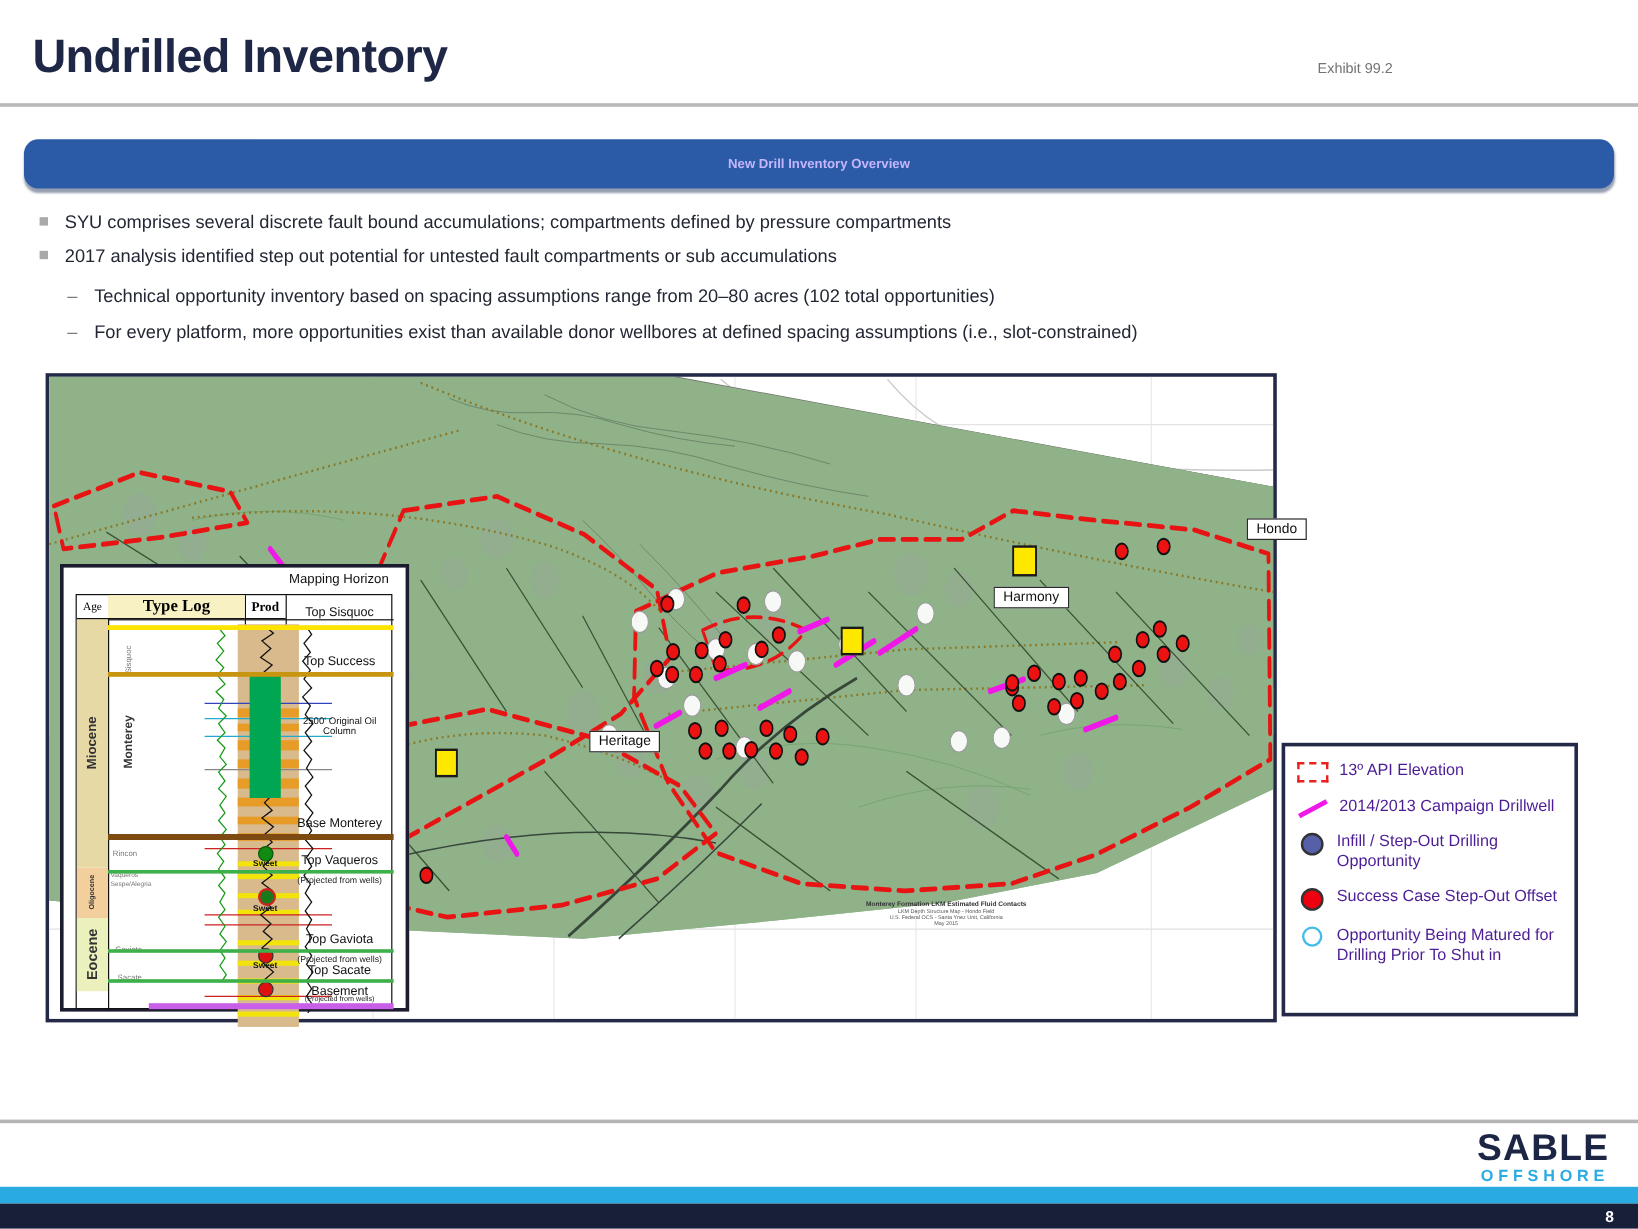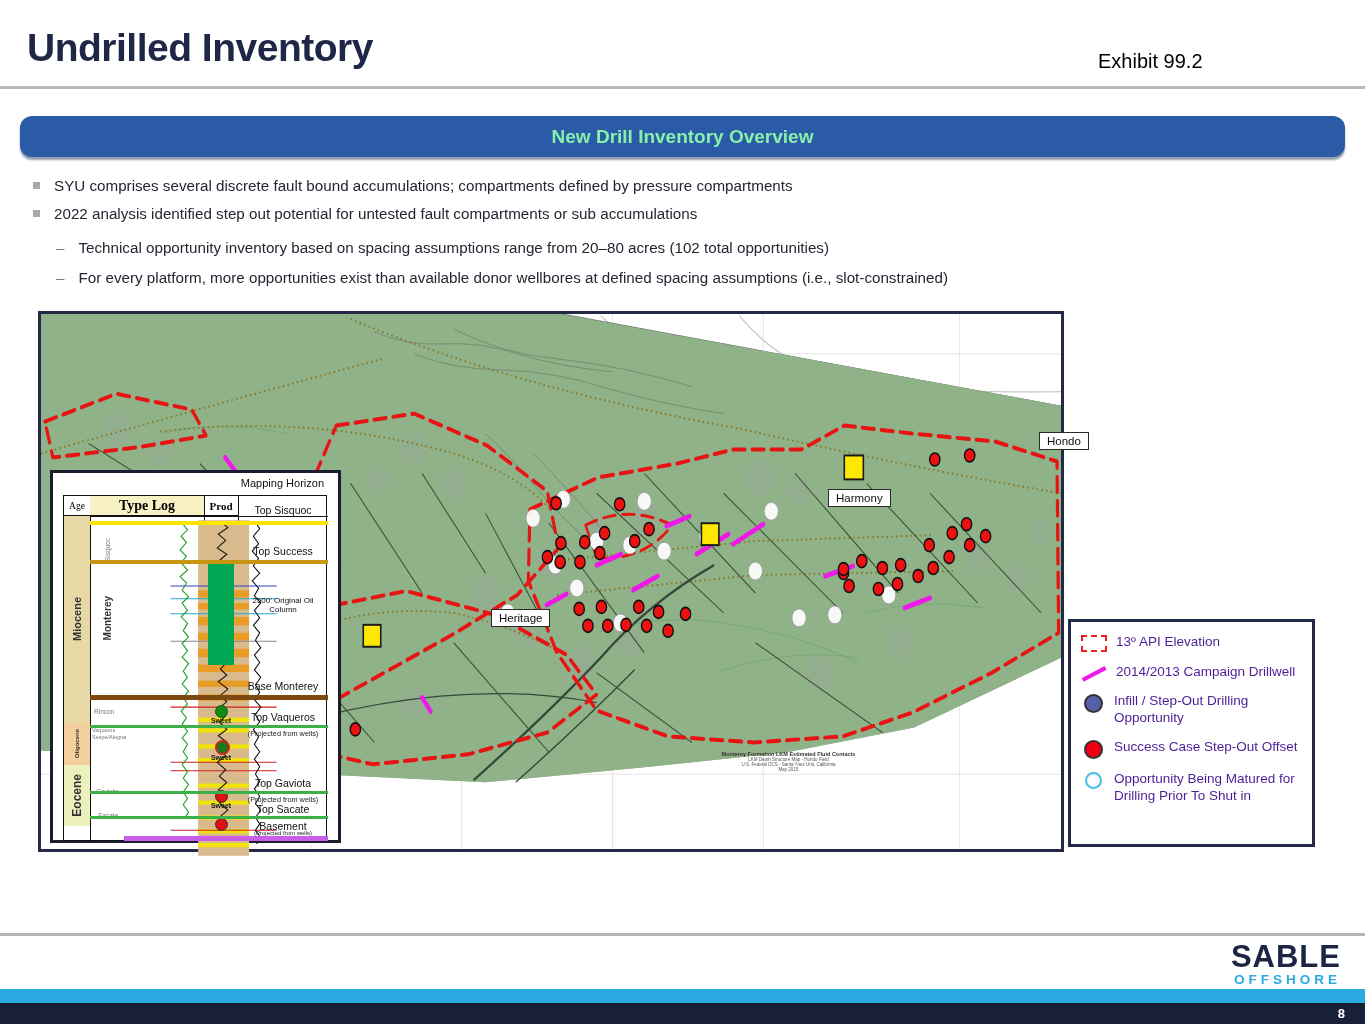--- a/index.html
+++ b/index.html
@@ -2,27 +2,27 @@
 <html><head>
 <meta charset="utf-8">
 <style>
   html,body{margin:0;padding:0;background:#fff;}
   body{width:1365px;height:1024px;position:relative;overflow:hidden;
        font-family:"Liberation Sans",sans-serif;-webkit-font-smoothing:antialiased;}
   .abs{position:absolute;}
 
   
   .slide-title{left:27px;top:26px;font-size:39px;font-weight:bold;color:#1f2747;letter-spacing:-.5px;}
-  .exhibit{left:1098px;top:50px;font-size:20px;color:#000000;}
+  .exhibit{left:1098px;top:50px;font-size:12px;color:#737373;}
   .title-rule{left:0;top:86px;width:1365px;height:3px;background:#b9b9b9;}
 
   
   .banner{left:20px;top:116px;width:1325px;height:41px;background:#2b5ba6;border-radius:12px;
           box-shadow:0 3px 2px rgba(20,40,80,.45);display:flex;align-items:center;justify-content:center;}
-  .banner span{color:#86efac;font-weight:bold;font-size:19px;}
+  .banner span{color:#c4b5fd;font-weight:bold;font-size:11px;}
 
   
   .b1{left:33px;font-size:15.2px;color:#222733;}
   .b1::before{content:"";display:inline-block;width:7px;height:7px;background:#a9a9a9;margin-right:14px;vertical-align:2px;}
   .b2{left:56px;font-size:15.2px;color:#222733;}
   .b2::before{content:"–";color:#7d7d7d;margin-right:14px;}
 
   
   .map{left:38px;top:311px;width:1026px;height:541px;border:3px solid #232946;box-sizing:border-box;background:#fff;}
   .map svg{position:absolute;left:0;top:0;width:100%;height:100%;}
@@ -76,21 +76,21 @@
 
 <div class="abs slide-title">Undrilled Inventory</div>
 <div class="abs exhibit">Exhibit 99.2</div>
 <div class="abs title-rule"></div>
 
 <div class="abs banner">
   <span>New Drill Inventory Overview</span>
 </div>
 
 <div class="abs b1" style="top:177px;">SYU comprises several discrete fault bound accumulations; compartments defined by pressure compartments</div>
-<div class="abs b1" style="top:205px;">2022 analysis identified step out potential for untested fault compartments or sub accumulations</div>
+<div class="abs b1" style="top:205px;">2017 analysis identified step out potential for untested fault compartments or sub accumulations</div>
 <div class="abs b2" style="top:239px;">Technical opportunity inventory based on spacing assumptions range from 20–80 acres (102 total opportunities)</div>
 <div class="abs b2" style="top:269px;">For every platform, more opportunities exist than available donor wellbores at defined spacing assumptions (i.e., slot-constrained)</div>
 
 <div class="abs map">
   <svg viewBox="0 0 1285 537" preserveAspectRatio="none">
     <defs>
       <pattern id="hat" width="5" height="5" patternUnits="userSpaceOnUse">
         <path d="M0 5 L5 0" stroke="#2e462e" stroke-width="0.5" opacity="0.22"></path>
       </pattern>
     </defs>

